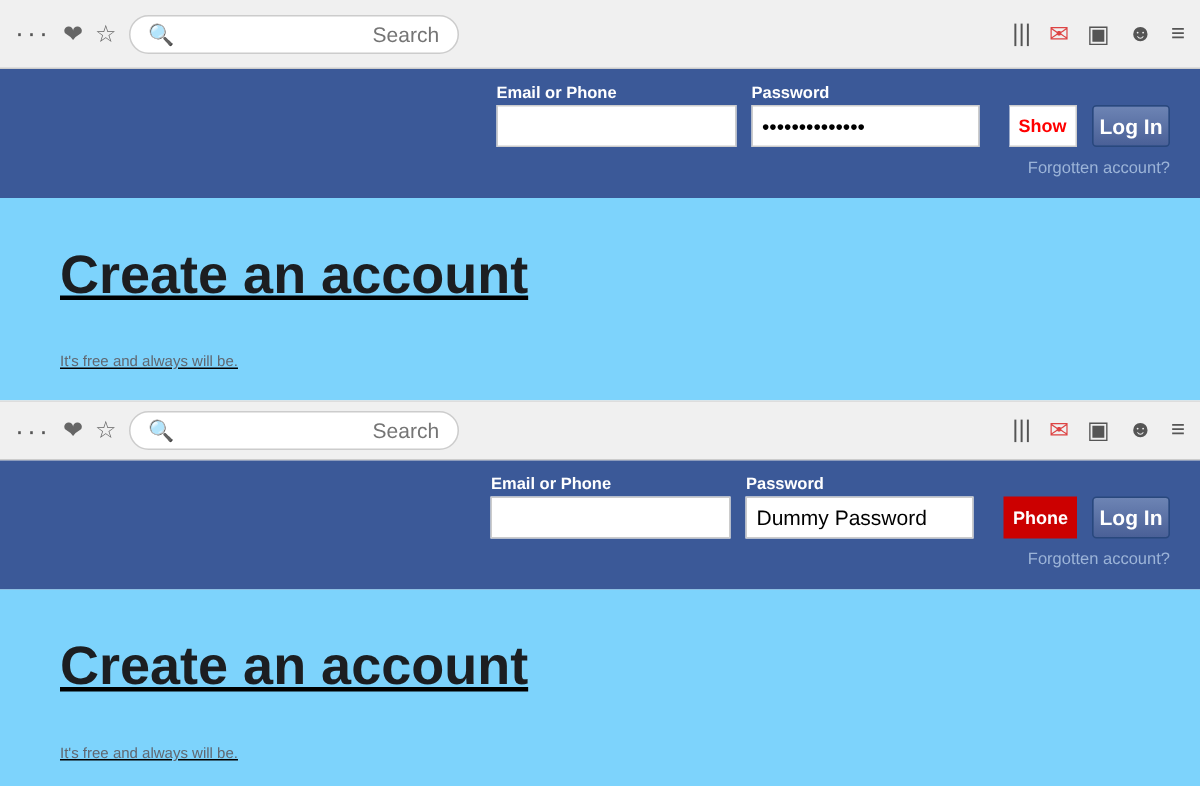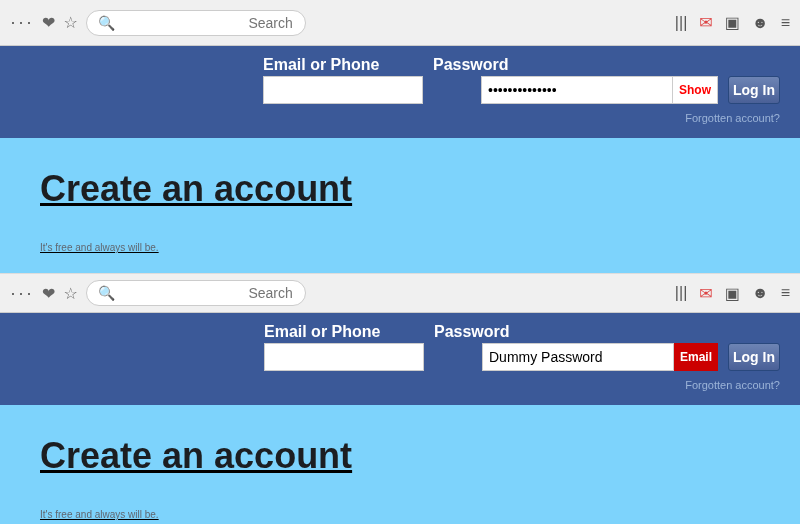--- a/index.html
+++ b/index.html
@@ -75,44 +75,44 @@
       gap: 10px;
       justify-content: flex-end;
     }
     .fb-field-group {
       display: flex;
       flex-direction: column;
       gap: 2px;
     }
     .fb-field-label {
       color: #fff;
-      font-size: 16px;
+      font-size: 11px;
       font-weight: bold;
     }
     .fb-input {
       height: 28px;
       width: 160px;
       border: 1px solid #ccc;
       background: #fff;
       font-size: 14px;
       padding: 0 6px;
     }
     .fb-password-wrapper {
       display: flex;
       align-items: center;
       position: relative;
+      gap: 20px;
     }
     .fb-password-input {
       height: 28px;
-      width: 192px;
+      width: 152px;
       border: 1px solid #ccc;
       background: #fff;
       font-size: 14px;
       padding: 12px 6px;
-      margin-left: 48px;
     }
     .fb-show-btn {
       background: #fff;
       border: 1px solid #ccc;
       border-left: none;
       height: 28px;
       color: red;
       font-size: 12px;
       font-weight: bold;
       padding: 0 6px;
@@ -244,21 +244,21 @@
 <div class="fb-header">
   <div class="fb-login-row">
     <div class="fb-field-group">
       <span class="fb-field-label">Email or Phone</span>
       <input class="fb-input" type="text" style="">
     </div>
     <div class="fb-field-group">
       <span class="fb-field-label">Password</span>
       <div class="fb-password-wrapper">
         <input class="fb-password-input" type="text" value="Dummy Password" style="">
-        <button class="fb-hide-btn">Email</button>
+        <button class="fb-hide-btn">Phone</button>
       </div>
     </div>
     <button class="fb-login-btn">Log In</button>
   </div>
   <div style="display:flex; justify-content:flex-end; margin-top:4px;">
     <a class="fb-forgotten">Forgotten account?</a>
   </div>
 </div>
 
 <div class="page-content">

